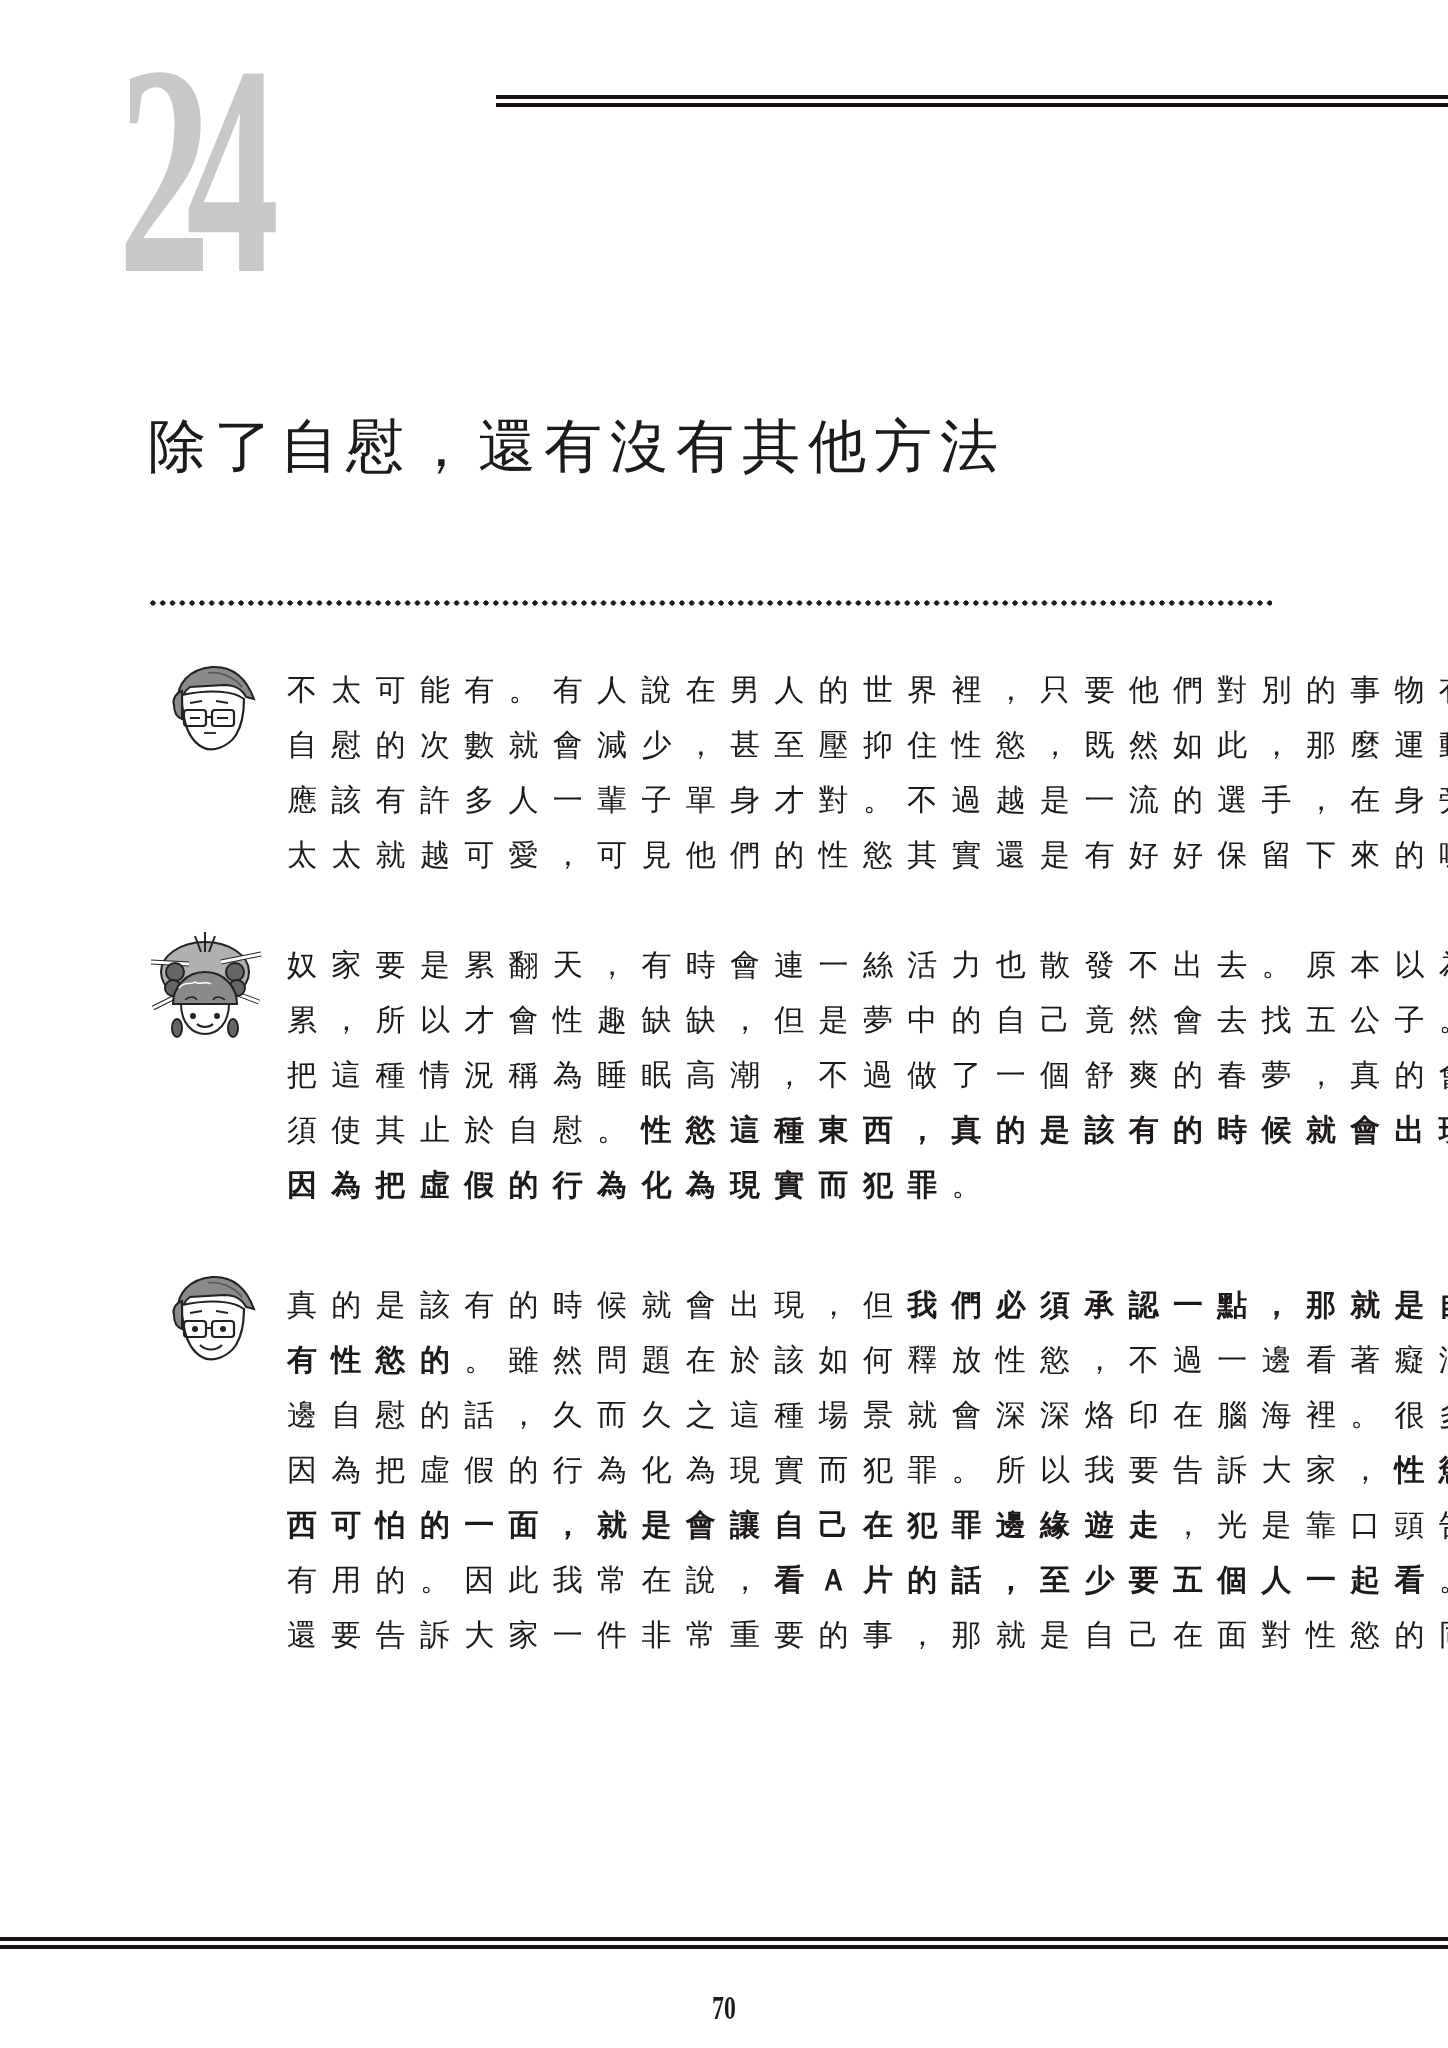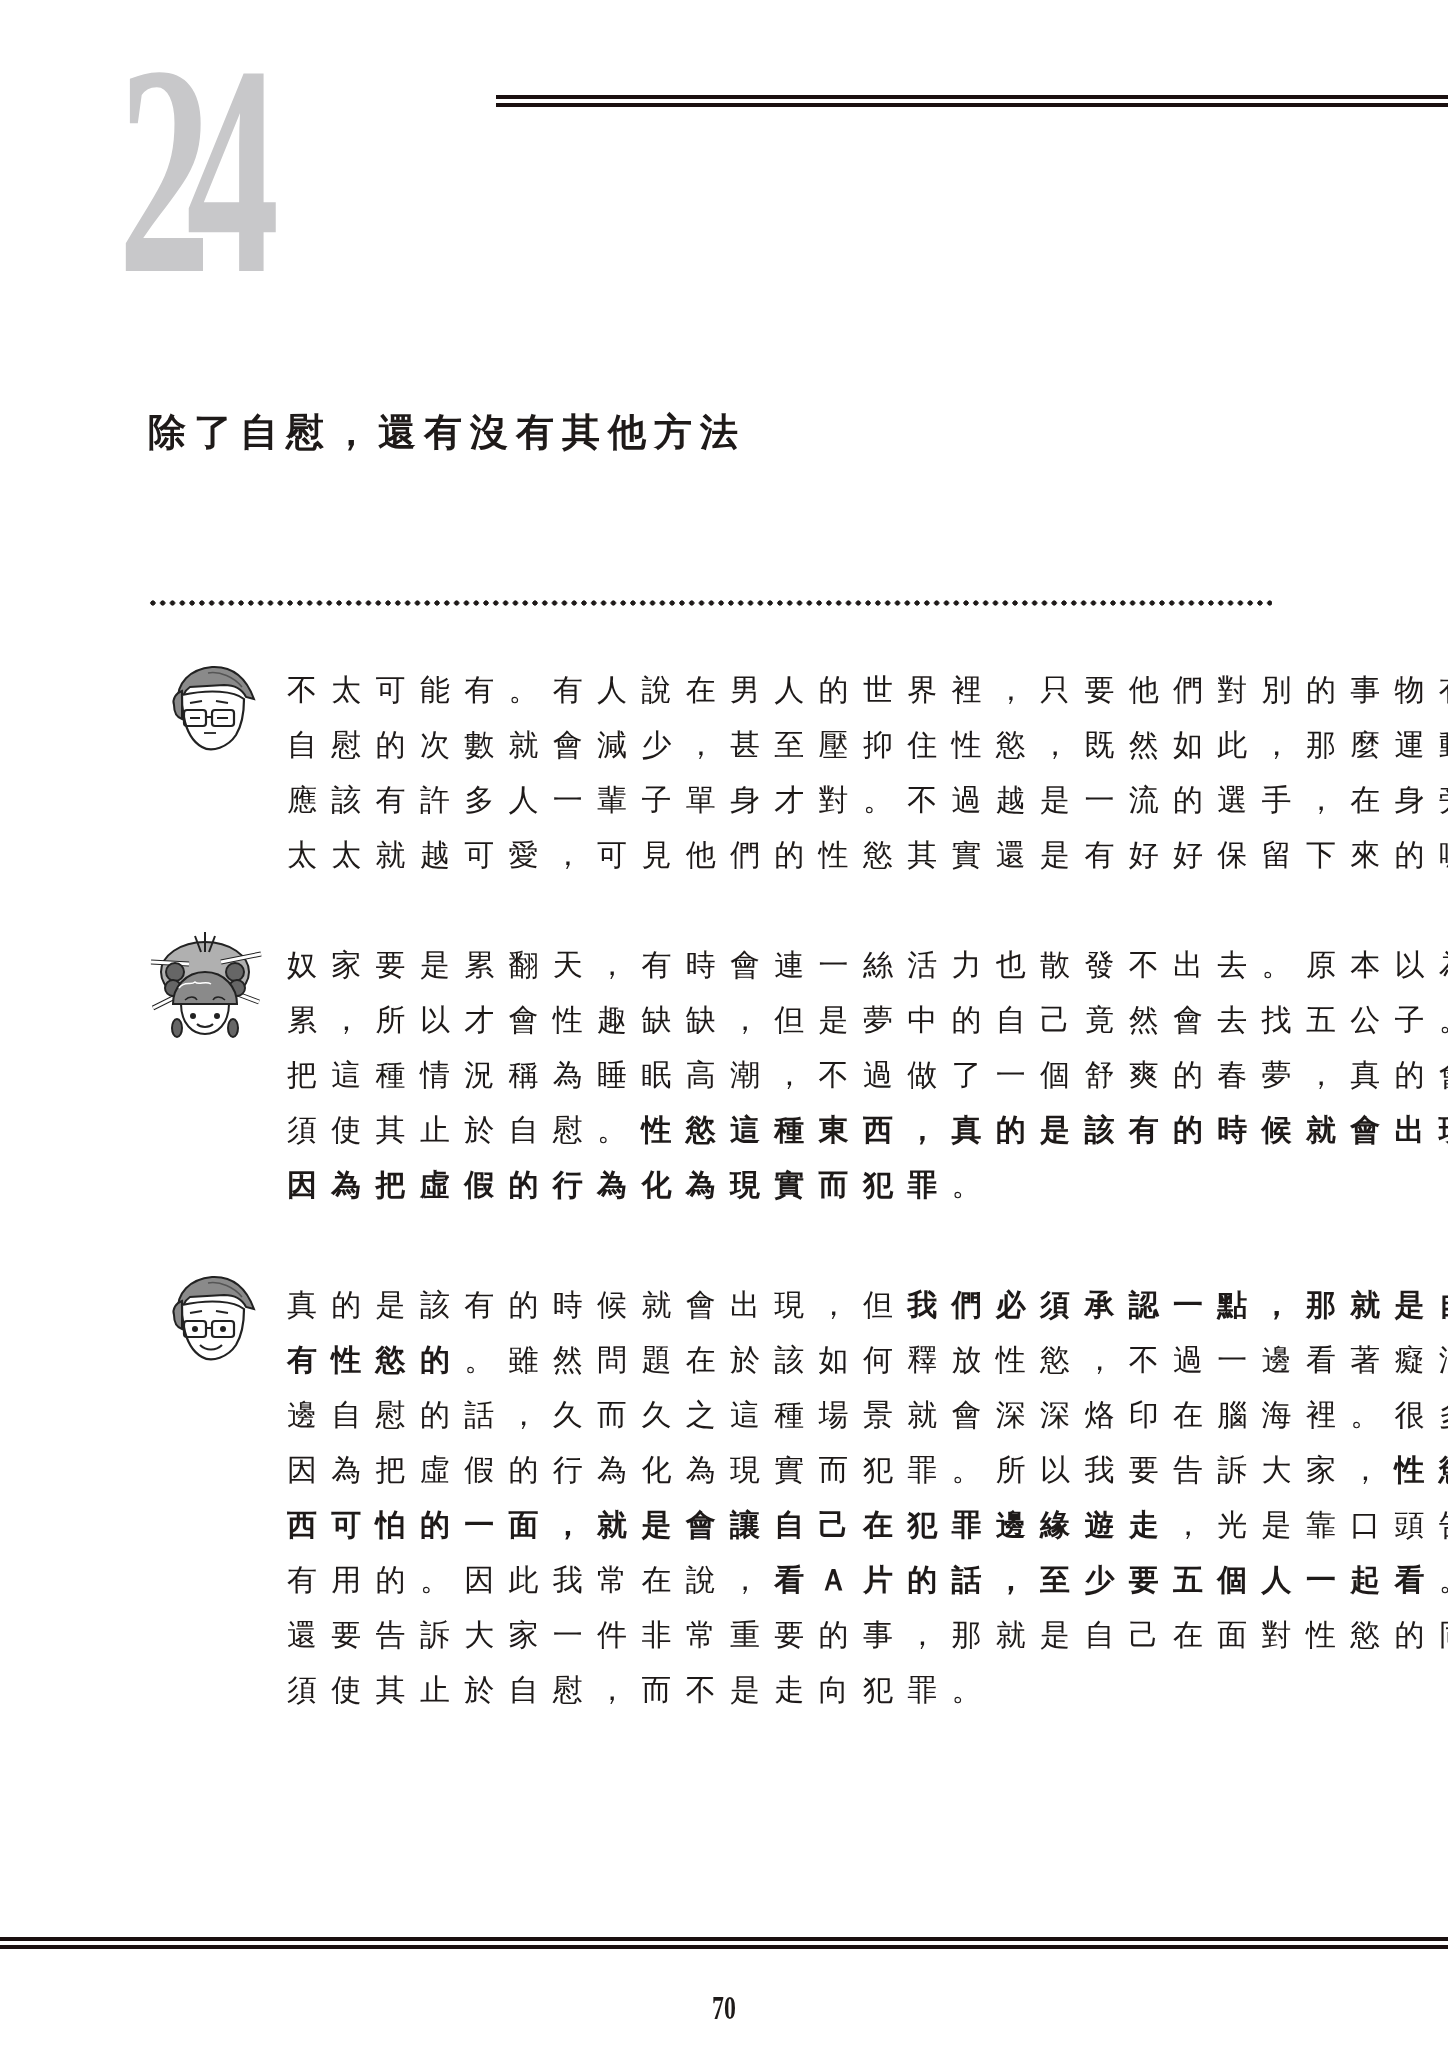--- a/index.html
+++ b/index.html
@@ -20,22 +20,22 @@
       content: ""; position: absolute; left: 0; right: 0; height: 4px; background: #1a1010;
     }
     .rule-double::before { top: 0; }
     .rule-double::after { top: 8px; }
     .rule-top { left: 496px; right: 0; top: 95px; }
     .rule-bottom { left: 0; right: 0; top: 1937px; }
 
     .title {
       position: absolute; left: 148px; top: 355px; width: 1150px;
       font-family: "DejaVu Serif", "Liberation Serif", serif;
-      font-size: 38px; line-height: 104px; color: #1e1a19;
-      letter-spacing: 8px; font-weight: bold;
+      font-size: 58px; line-height: 104px; color: #1e1a19;
+      letter-spacing: 8px; font-weight: normal;
     }
     .title-line { display: block; white-space: nowrap; }
 
     .dotted-rule {
       position: absolute; left: 148px; top: 600px; width: 1124px; height: 6px;
       background-image: radial-gradient(circle, #1e1a19 2.4px, transparent 2.8px);
       background-size: 9.8px 6px; background-repeat: repeat-x;
     }
 
     .avatar { position: absolute; width: 110px; height: 110px; }
@@ -143,17 +143,16 @@
   </svg>
 </div>
 <div class="paragraph" style="top:1277px;">
   <span class="para-line"><span class="seg-normal">真的是該有的時候就會出現，但</span><span class="seg-bold">我們必須承認一點，那就是自己還是</span></span>
   <span class="para-line"><span class="seg-bold">有性慾的</span><span class="seg-normal">。雖然問題在於該如何釋放性慾，不過一邊看著癡漢Ａ片一</span></span>
   <span class="para-line"><span class="seg-normal">邊自慰的話，久而久之這種場景就會深深烙印在腦海裡。很多人就是</span></span>
   <span class="para-line"><span class="seg-normal">因為把虛假的行為化為現實而犯罪。所以我要告訴大家，</span><span class="seg-bold">性慾這種東</span></span>
   <span class="para-line"><span class="seg-bold">西可怕的一面，就是會讓自己在犯罪邊緣遊走</span><span class="seg-normal">，光是靠口頭告誡是沒</span></span>
   <span class="para-line"><span class="seg-normal">有用的。因此我常在說，</span><span class="seg-bold">看Ａ片的話，至少要五個人一起看</span><span class="seg-normal">。同時我</span></span>
   <span class="para-line"><span class="seg-normal">還要告訴大家一件非常重要的事，那就是自己在面對性慾的同時，必</span></span>
-  <span class="para-line"><span class="seg-normal">須使其止於自慰，而不是走向犯罪。</span></span>
 </div>
 
 <div class="rule-double rule-bottom"></div>
 <div class="page-number">70</div>
 
 </body></html>

